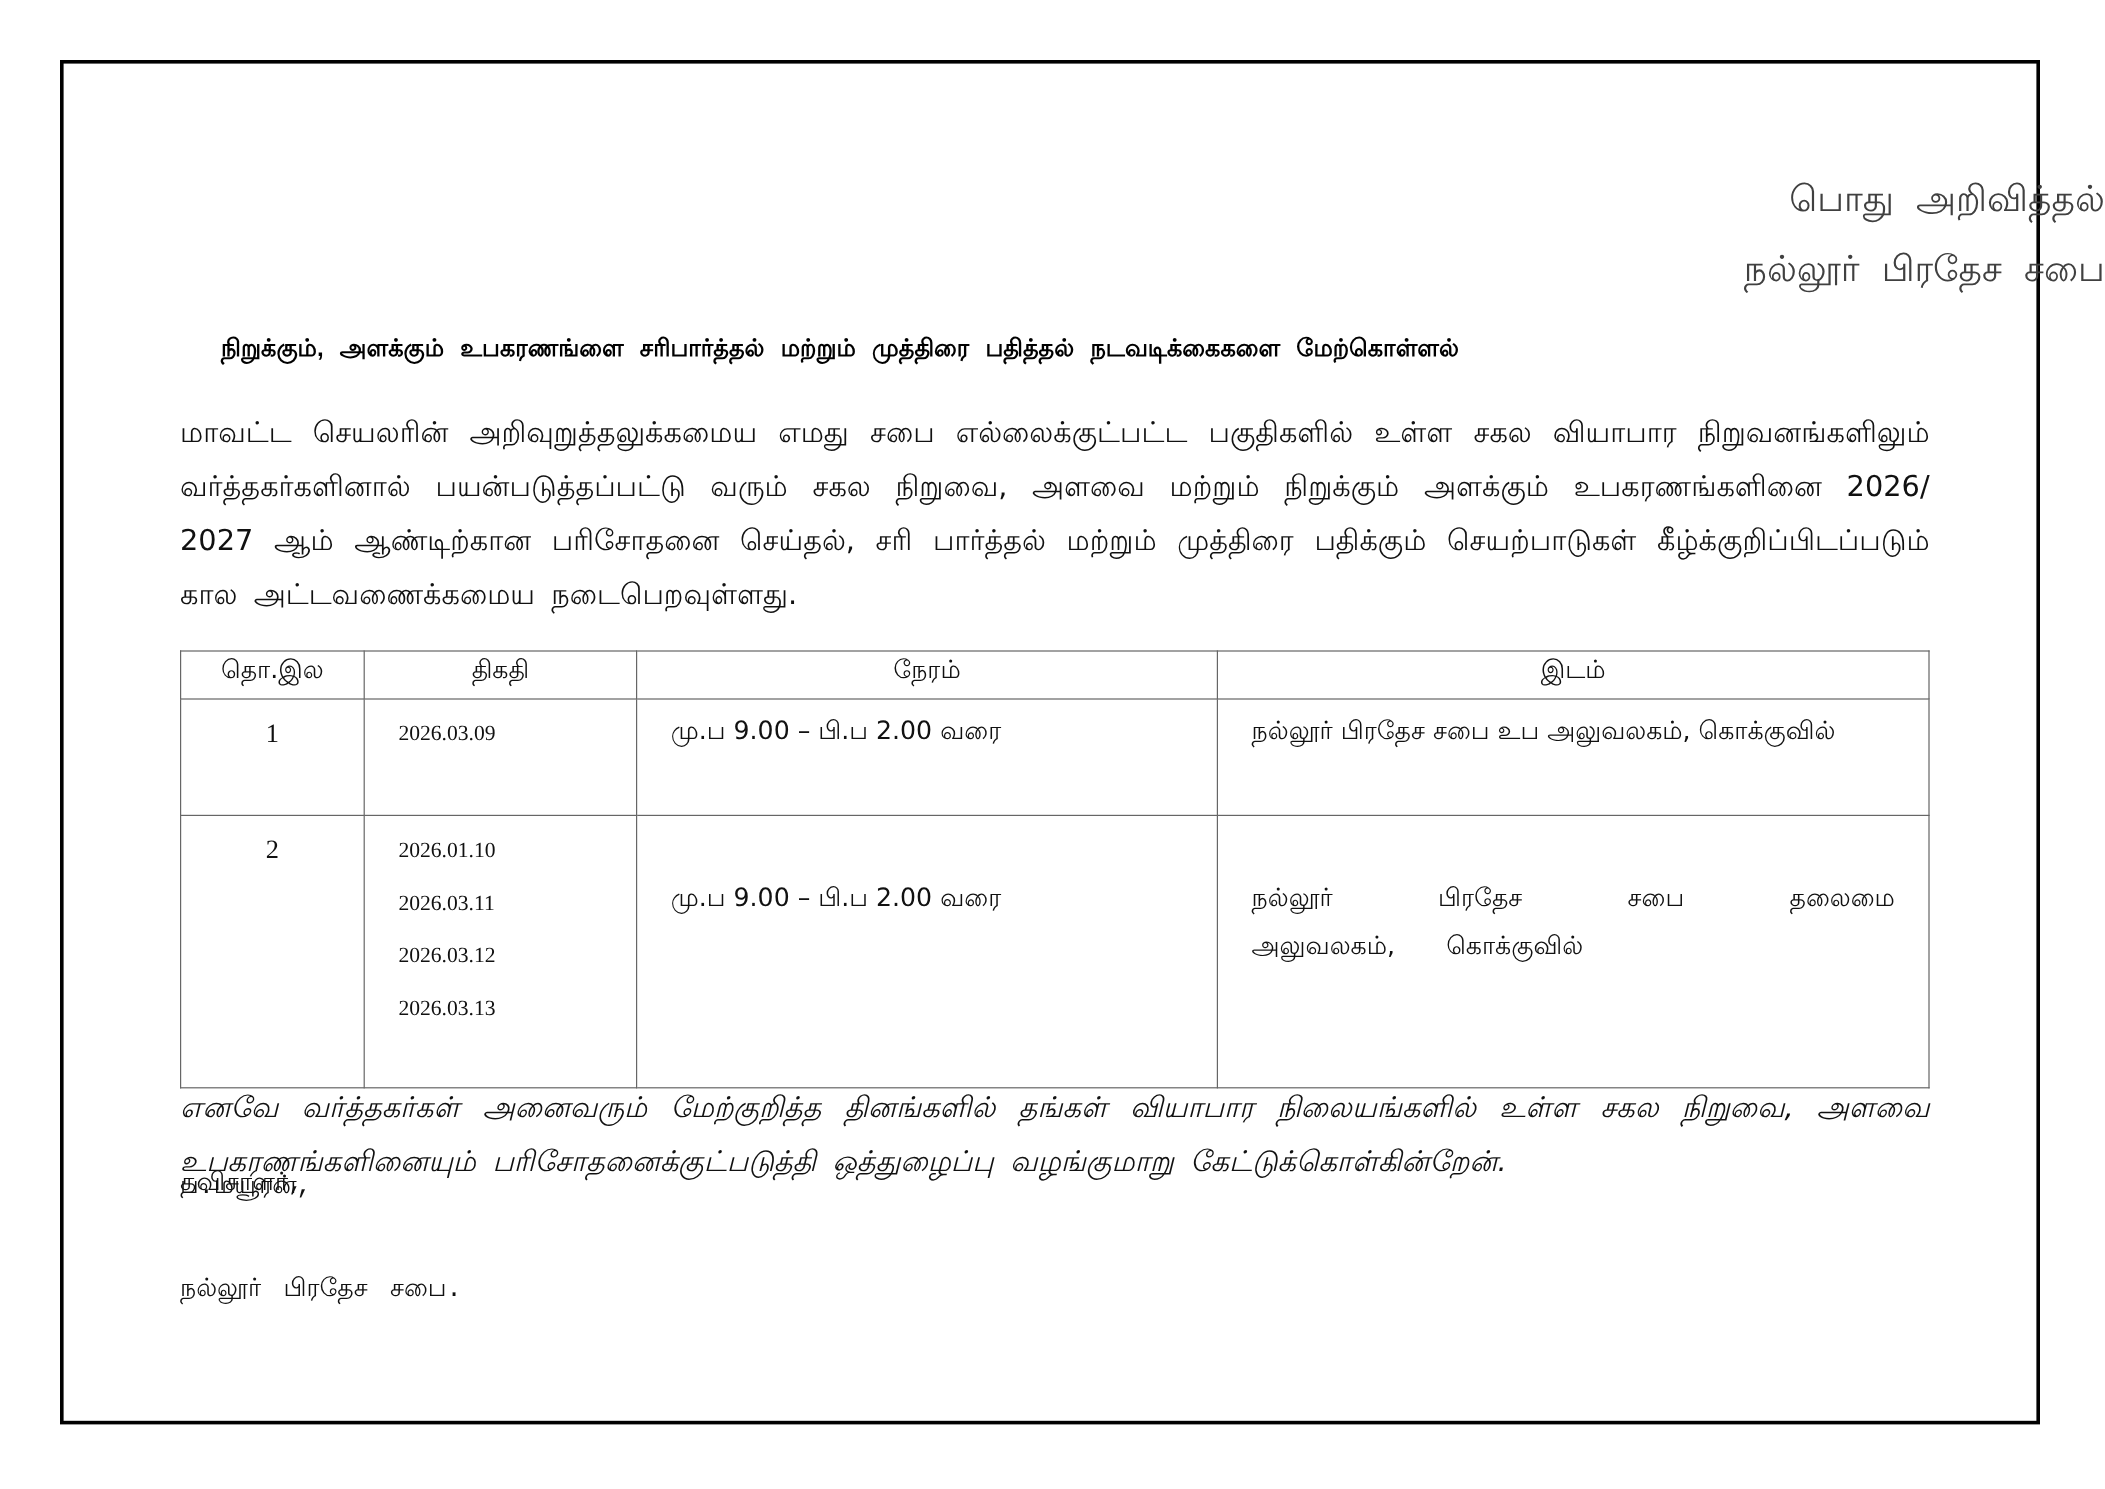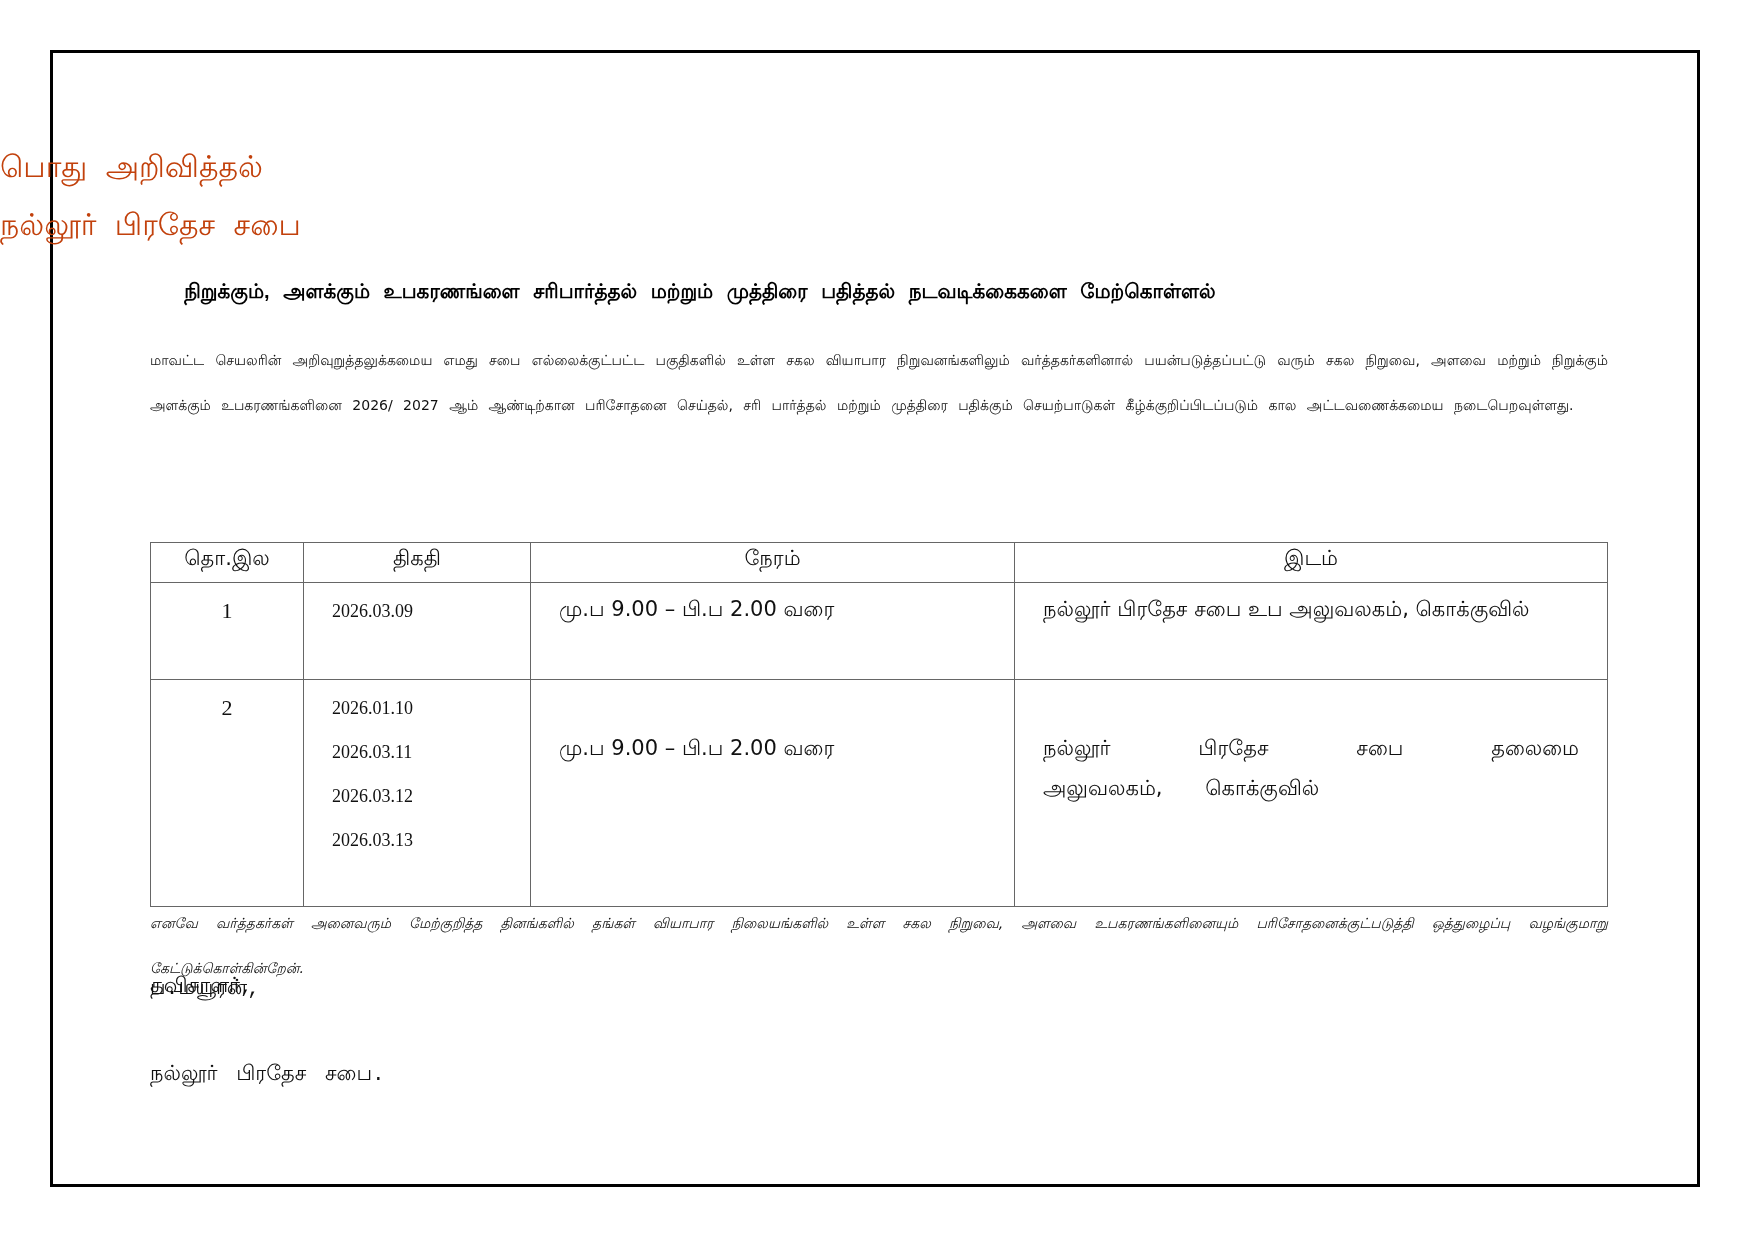--- a/index.html
+++ b/index.html
@@ -5,34 +5,34 @@
     html, body { margin: 0; padding: 0; background: #ffffff; }
     body {
       width: 1754px; height: 1241px; position: relative; overflow: hidden;
       font-family: "Liberation Serif", "DejaVu Serif", serif; color: #111;
     }
     .frame {
       position: absolute; left: 50px; top: 50px; width: 1650px; height: 1137px;
       border: 3px solid #000; box-sizing: border-box;
     }
     .title {
-      position: absolute; left: 0; width: 1754px; text-align: left;
+      position: absolute; left: 0; width: 1754px; text-align: right;
       font-family: "Liberation Sans", "DejaVu Sans", sans-serif;
-      font-size: 30px; color: #c2410c; word-spacing: 10px;
+      font-size: 30px; color: #404040; word-spacing: 10px;
     }
     .t1 { top: 150px; }
     .t2 { top: 208px; }
     .subject {
       position: absolute; left: 0; width: 1400px; top: 280px; text-align: center;
       font-family: "Liberation Sans", "DejaVu Sans", sans-serif;
       font-weight: bold; font-size: 20px; word-spacing: 8px; color: #000;
     }
     .para {
       position: absolute; left: 150px; width: 1458px;
-      font-size: 14px; line-height: 45px; text-align: justify; word-spacing: 6px;
+      font-size: 24px; line-height: 45px; text-align: justify; word-spacing: 6px;
       font-family: "DejaVu Sans", "Liberation Sans", sans-serif;
     }
     .p1 { top: 338px; }
     .p2 { top: 901px; font-style: italic; }
     table.schedule {
       position: absolute; left: 150px; top: 542px; width: 1458px;
       border-collapse: collapse; font-size: 21px;
       font-family: "DejaVu Sans", "Liberation Sans", sans-serif;
     }
     table.schedule th, table.schedule td {

